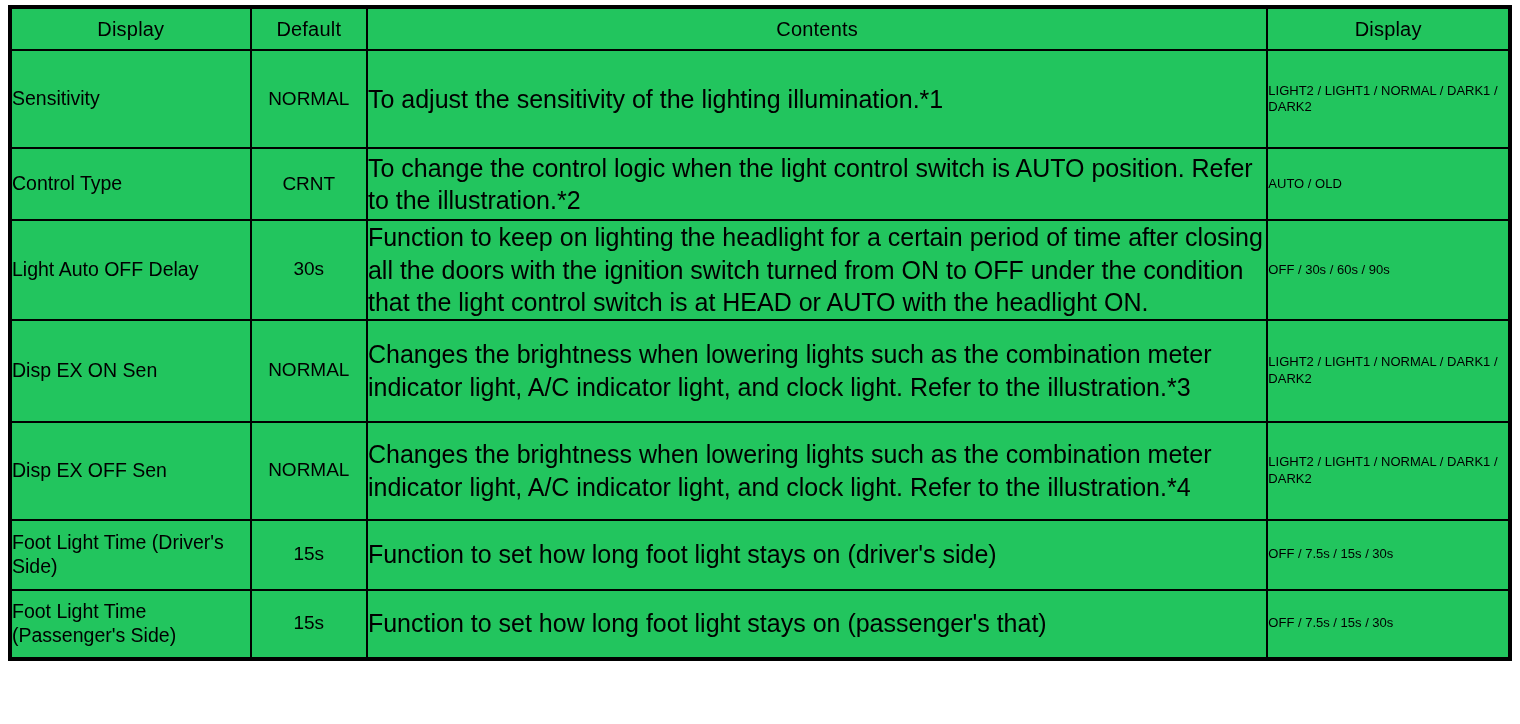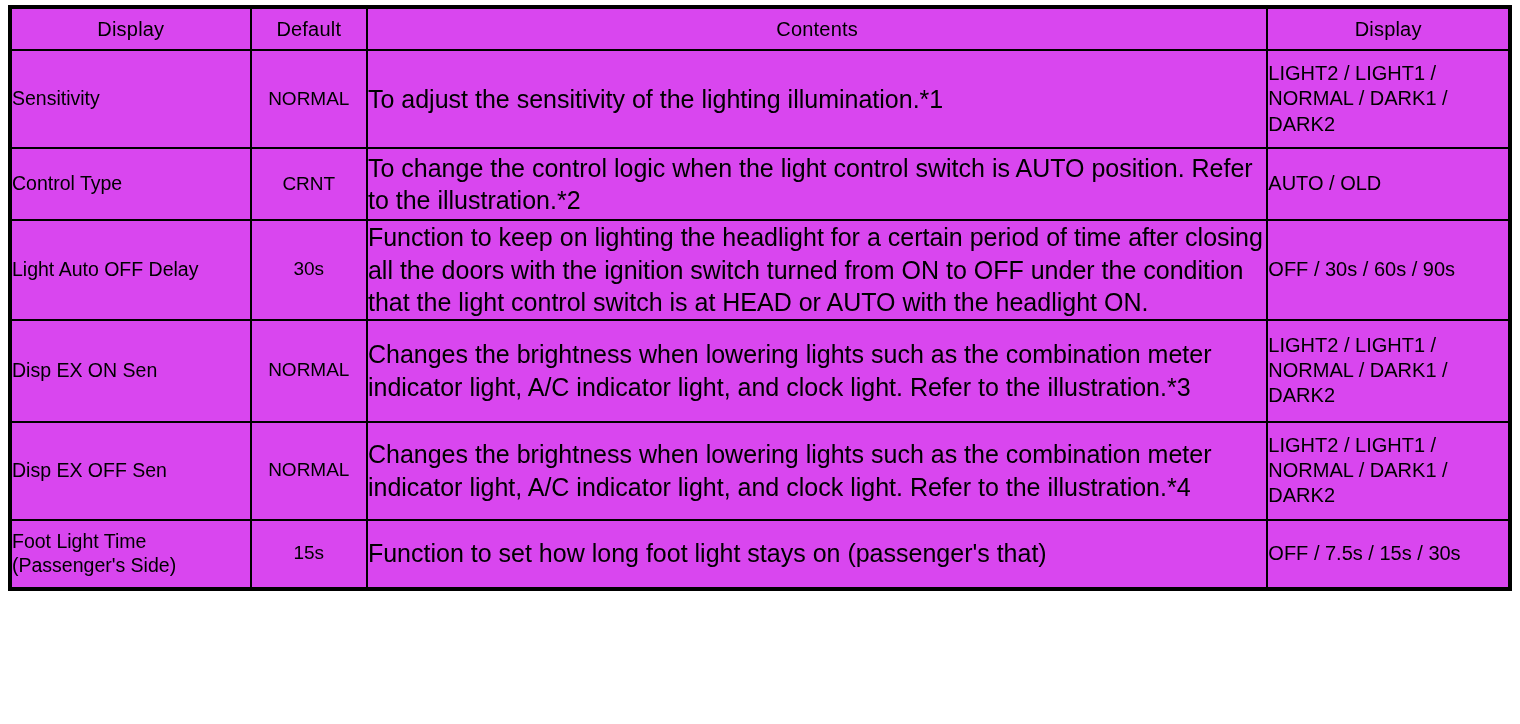--- a/index.html
+++ b/index.html
@@ -29,21 +29,21 @@
     table-layout: fixed;
     border: 4px solid #000;
   }
 
   table.spec-table td,
   table.spec-table th {
     border: 2px solid #000;
     padding: 0;
     vertical-align: middle;
     font-weight: normal;
-    background: #d946ef;
+    background: #22c55e;
   }
 
   
   col.c-display  { width: 240px; }
   col.c-default  { width: 116px; }
   col.c-contents { width: 898px; }
   col.c-setting  { width: 242px; }
 
   thead th {
     height: 40px;
@@ -72,21 +72,21 @@
     white-space: nowrap;
   }
   td.cell-contents {
     font-size: 25px;
     line-height: 1.30;
     padding: 3px 6px 3px 8px;
     vertical-align: middle;
     text-align: left;
   }
   td.cell-setting {
-    font-size: 20px;
+    font-size: 13px;
     line-height: 1.26;
     padding: 5px 4px 4px 7px;
     vertical-align: top;
     text-align: left;
   }
 
   
   tr.row-h-sensitivity    td { height: 96px; }
   tr.row-h-controltype    td { height: 70px; }
   tr.row-h-autooff        td { height: 96px; }
@@ -148,20 +148,26 @@
         <td class="cell-setting">LIGHT2 / LIGHT1 / NORMAL / DARK1 / DARK2</td>
       </tr>
 
       <tr class="row-h-dispexoff">
         <td class="cell-display">Disp EX OFF Sen</td>
         <td class="cell-default">NORMAL</td>
         <td class="cell-contents">Changes the brightness when lowering lights such as the combination meter indicator light, A/C indicator light, and clock light. Refer to the illustration.*4</td>
         <td class="cell-setting">LIGHT2 / LIGHT1 / NORMAL / DARK1 / DARK2</td>
       </tr>
 
+      <tr class="row-h-footdriver">
+        <td class="cell-display">Foot Light Time (Driver's Side)</td>
+        <td class="cell-default">15s</td>
+        <td class="cell-contents">Function to set how long foot light stays on (driver's side)</td>
+        <td class="cell-setting">OFF / 7.5s / 15s / 30s</td>
+      </tr>
 
       <tr class="row-h-footpass">
         <td class="cell-display">Foot Light Time (Passenger's Side)</td>
         <td class="cell-default">15s</td>
         <td class="cell-contents">Function to set how long foot light stays on (passenger's that)</td>
         <td class="cell-setting">OFF / 7.5s / 15s / 30s</td>
       </tr>
 
 
     </tbody>

